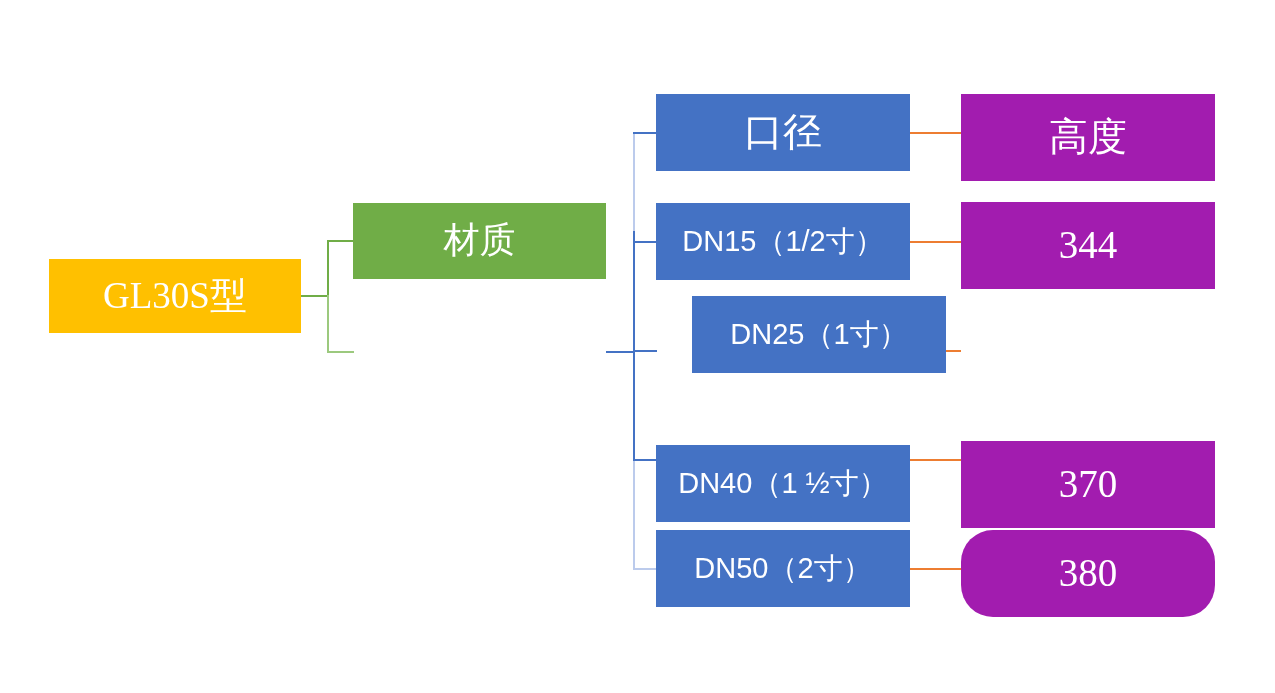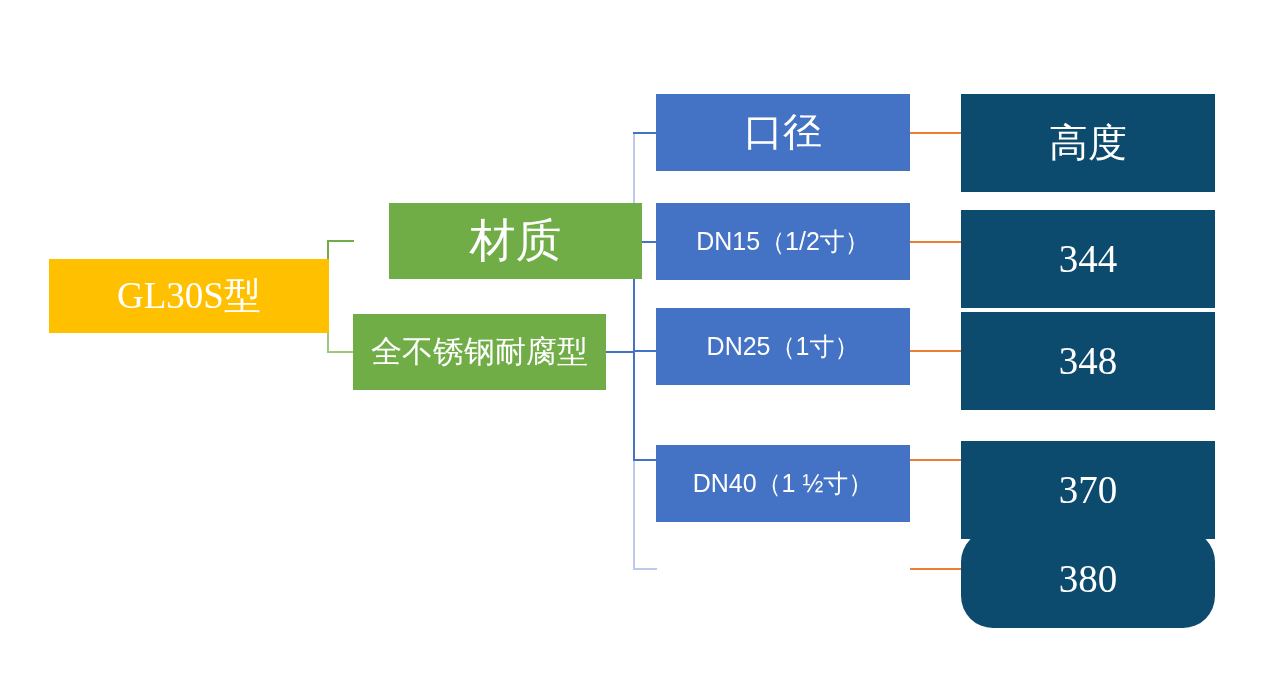--- a/index.html
+++ b/index.html
@@ -26,57 +26,57 @@
     box-sizing: border-box;
     line-height: 1.05;
     white-space: nowrap;
     z-index: 3;
   }
 
   
   .node-root {
     left: 49px;
     top: 259px;
-    width: 280px;
+    width: 252px;
     height: 74px;
     background: #FFC000;
     font-family: "Liberation Serif", serif;
     font-size: 37px;
   }
 
   
   .node-green {
     left: 353px;
     width: 253px;
     height: 76px;
     background: #70AD47;
   }
-  .node-green-1 { top: 203px; font-family: "Liberation Serif", serif; font-size: 46px; margin-left: 36px; }
+  .node-green-1 { top: 203px; font-family: "Liberation Serif", serif; font-size: 36px; }
   .node-green-2 { top: 314px; font-family: "Liberation Sans", sans-serif; font-size: 31px; }
 
   
   .node-blue {
     left: 656px;
     width: 254px;
     height: 77px;
     background: #4472C4;
     font-family: "Liberation Sans", sans-serif;
-    font-size: 25px;
+    font-size: 29px;
   }
   .node-blue.is-header {
     font-family: "Liberation Serif", serif;
     font-size: 39px;
   }
 
   
   .node-orange {
     left: 961px;
     width: 254px;
-    height: 98px;
-    background: #0c4a6e;
+    height: 87px;
+    background: #a21caf;
     font-family: "Liberation Serif", serif;
     font-size: 39px;
   }
 
   
   .conn {
     position: absolute;
     z-index: 1;
   }
   .conn-h { height: 0; border-top-width: 2px; border-top-style: solid; }
@@ -113,26 +113,25 @@
 
   <div class="conn conn-h c-orange" style="left:910px; top:132px; width:51px;"></div>
   <div class="conn conn-h c-orange" style="left:910px; top:241px; width:51px;"></div>
   <div class="conn conn-h c-orange" style="left:910px; top:350px; width:51px;"></div>
   <div class="conn conn-h c-orange" style="left:910px; top:459px; width:51px;"></div>
   <div class="conn conn-h c-orange" style="left:910px; top:568px; width:51px;"></div>
 
   <div class="node node-root">GL30S型</div>
 
   <div class="node node-green node-green-1">材质</div>
-  <div class="node node-green node-green-2">全不锈钢耐腐型</div>
 
   <div class="node node-blue is-header" style="top:94px;">口径</div>
   <div class="node node-blue" style="top:203px;">DN15（1/2寸）</div>
-  <div class="node node-blue" style="top:308px;">DN25（1寸）</div>
+  <div class="node node-blue" style="top:296px;margin-left:36px;">DN25（1寸）</div>
   <div class="node node-blue" style="top:421px;margin-top:24px;">DN40（1 ½寸）</div>
+  <div class="node node-blue" style="top:530px;">DN50（2寸）</div>
 
   <div class="node node-orange" style="top:94px;">高度</div>
-  <div class="node node-orange" style="top:210px;">344</div>
-  <div class="node node-orange" style="top:312px;">348</div>
+  <div class="node node-orange" style="top:202px;">344</div>
   <div class="node node-orange" style="top:421px;margin-top:20px;">370</div>
   <div class="node node-orange" style="top:530px;border-radius:32px;">380</div>
 
 </div>
 
 </body></html>

